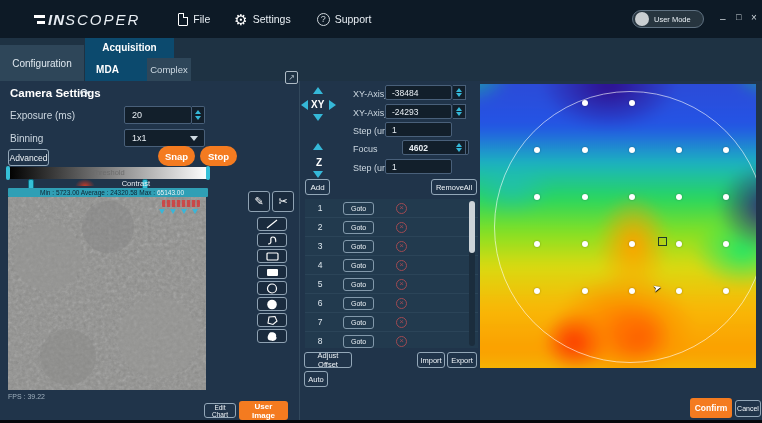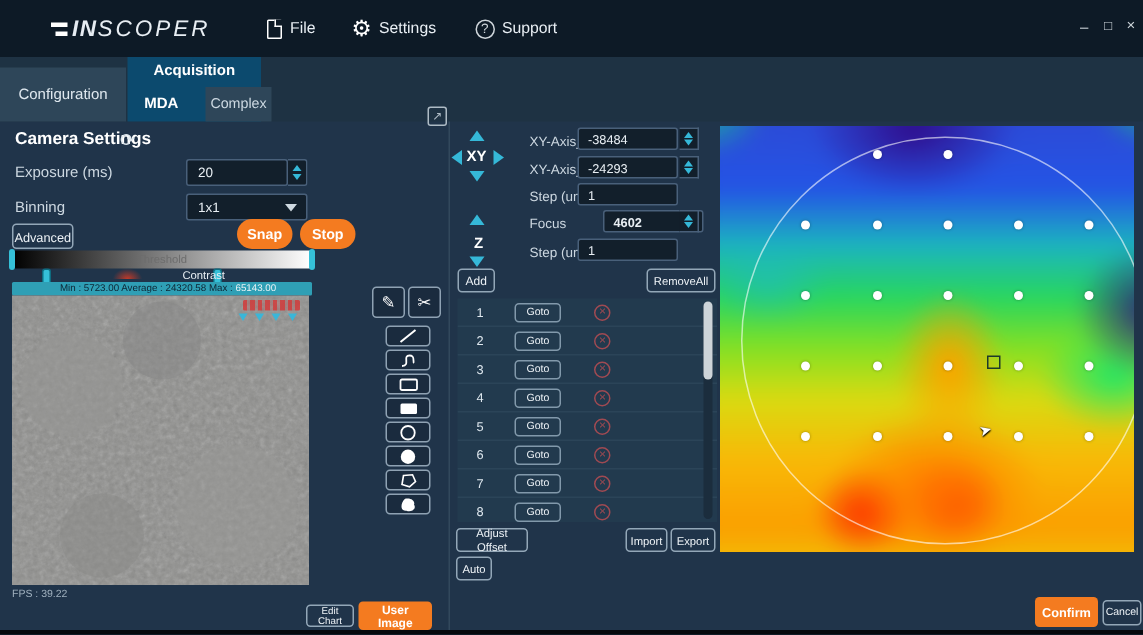--- a/index.html
+++ b/index.html
@@ -26,21 +26,21 @@
   #user-mode .um-label{font-size:7.5px;margin-left:5px;color:#e9eff4;}
   .winbtn{color:#cdd5da;font-size:10px;line-height:1;cursor:default;}
   #win-min{left:720px;top:14px;} #win-max{left:736px;top:13px;font-size:9px;} #win-close{left:751px;top:13px;}
 
   
   #tabrow{left:0;top:38px;width:762px;height:43px;background:#1e3243;}
   #tab-config{left:0;top:7px;width:84px;height:36px;background:#2e4659;display:flex;align-items:center;justify-content:center;font-size:10px;color:#dfe8ef;}
   #tab-acq-block{left:85px;top:0;width:89px;height:43px;background:#0c4a6e;}
   #tab-acq-label{left:0;top:4px;width:89px;text-align:center;font-size:10px;font-weight:bold;color:#fff;}
   #tab-mda{left:0;top:20px;width:45px;height:23px;display:flex;align-items:center;justify-content:center;font-size:10px;font-weight:bold;color:#fff;}
-  #tab-complex{left:52px;top:20px;width:44px;height:23px;background:#2e4659;display:flex;align-items:center;justify-content:center;font-size:9.5px;color:#cdd9e2;}
+  #tab-complex{left:62px;top:20px;width:44px;height:23px;background:#2e4659;display:flex;align-items:center;justify-content:center;font-size:9.5px;color:#cdd9e2;}
   #project-label{left:538px;top:52px;width:100px;text-align:right;font-size:10px;color:#dfe8ef;}
   #project-input{left:645px;top:49px;width:88px;height:19px;background:#0c1823;border:1px solid #3a5169;border-radius:2px;display:flex;align-items:center;gap:4px;padding:0 4px;}
   #project-input .proj-icon{width:9px;height:9px;background:#e87722;border-radius:1px;display:flex;align-items:center;justify-content:center;font-size:6px;color:#fff;font-weight:bold;}
   #project-input .proj-text{font-size:7.5px;color:#e87722;white-space:nowrap;}
 
   
   #left-panel{left:0;top:81px;width:300px;height:342px;border-right:1px solid #32485c;}
   #expand-btn{left:285px;top:-10px;width:13px;height:13px;border:1.5px solid #aebbc5;border-radius:2px;color:#aebbc5;font-size:8px;display:flex;align-items:center;justify-content:center;}
   #cam-title{left:10px;top:6px;font-size:11.5px;font-weight:bold;color:#fff;}
   #cam-refresh{left:80px;top:5px;font-size:12px;color:#dfe8ef;}
@@ -153,20 +153,24 @@
       <span class="file-glyph"></span>
       <span>File</span>
     </div>
     <div class="menu-item mi-settings">
       <span class="gear-glyph">⚙</span>
       <span>Settings</span>
     </div>
     <div class="menu-item mi-support">
       <span class="q-glyph">?</span>
       <span>Support</span>
+    </div>
+    <div id="user-mode" class="abs">
+      <span class="knob"></span>
+      <span class="um-label">User Mode</span>
     </div>
     <div id="win-min" class="abs winbtn">–</div>
     <div id="win-max" class="abs winbtn">□</div>
     <div id="win-close" class="abs winbtn">×</div>
   </div>
 
   <div id="tabrow" class="abs">
     <div id="tab-config" class="abs">Configuration</div>
     <div id="tab-acq-block" class="abs">
       <div id="tab-acq-label" class="abs">Acquisition</div>

